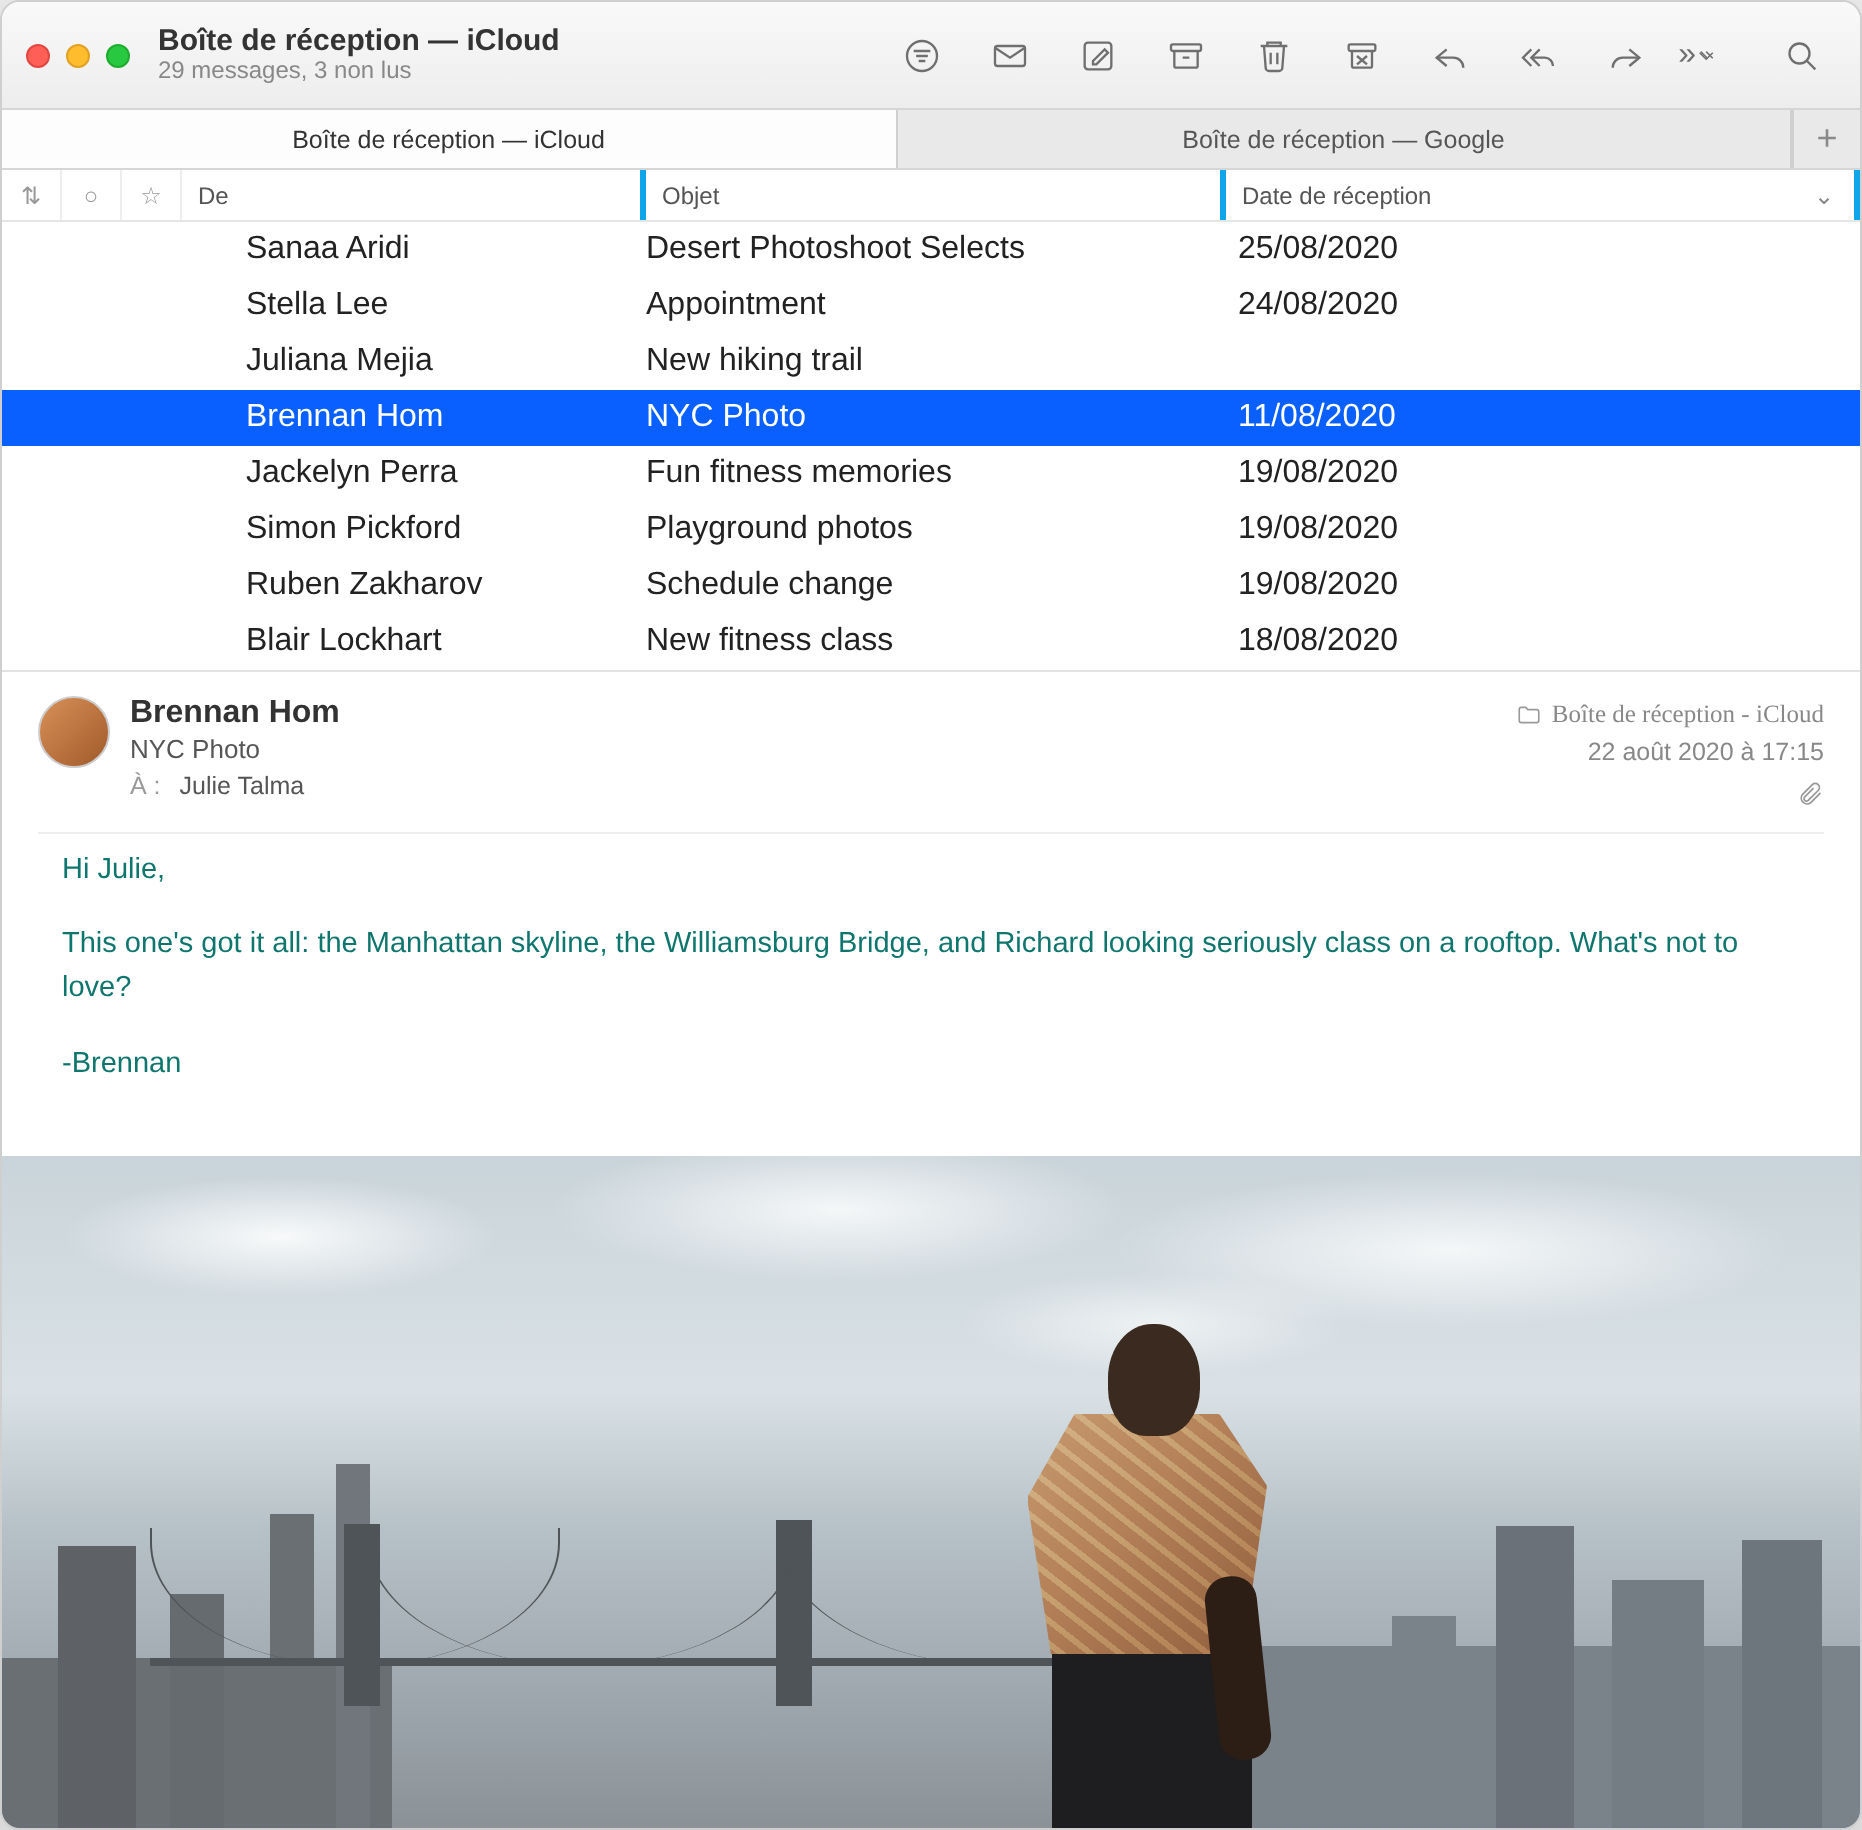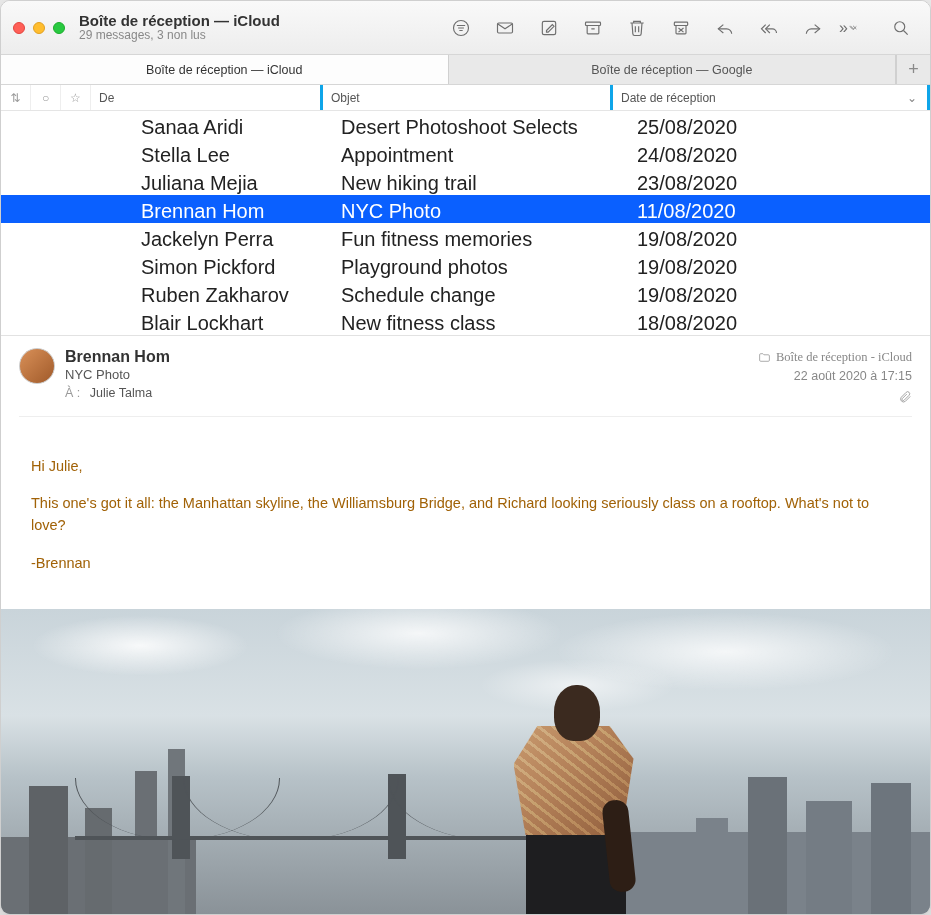--- a/index.html
+++ b/index.html
@@ -50,21 +50,21 @@
   
   .colhdr { display:flex; align-items:center; height:26px; background:#fff; border-bottom:1px solid #e5e5e5; font-size:12px; color:#555; }
   .colhdr .mini { width:30px; display:flex; align-items:center; justify-content:center; border-right:1px solid #eee; height:100%; color:#999;}
   .colhdr .col { padding-left:8px; border-right:3px solid #0ea5e9; height:100%; display:flex; align-items:center;}
   .col-from { width:232px; padding-left:14px;}
   .col-subj { width:290px; }
   .col-date { flex:1; position:relative;}
   .col-date .chev { position:absolute; right:10px; color:#888;}
   
   .msglist { background:#fff; }
-  .msgrow { display:flex; align-items:flex-end; height:28px; font-size:20px; color:#222; cursor:default;padding-left:18px;}
+  .msgrow { display:flex; align-items:center; height:28px; font-size:16px; color:#222; cursor:default;}
   .msgrow .c-from { width:322px; padding-left:122px;}
   .msgrow .c-subj { width:296px; }
   .msgrow .c-date { flex:1; }
   .msgrow .c-from, .msgrow .c-subj, .msgrow .c-date { white-space:nowrap; overflow:hidden; text-overflow:ellipsis;}
   .msgrow.selected { background:#0a60ff; color:#fff;}
   
   .preview { border-top:1px solid #e2e2e2; background:#fff; flex:1; display:flex; flex-direction:column; overflow:hidden;}
   .prev-header { padding:12px 18px 0 18px; }
   .prev-top { display:flex; align-items:flex-start; }
   .avatar { width:36px; height:36px; border-radius:50%; background:linear-gradient(135deg,#d99058,#a05a2a); margin-right:10px; flex-shrink:0; border:1px solid #ccc; background-size:cover; background-position:center; }
@@ -74,21 +74,21 @@
   .sender-subject { font-size:13px; color:#555; margin-top:1px;}
   .recipient-row { font-size:12.5px; color:#777; margin-top:4px;}
   .recipient-row .to-label { color:#999; margin-right:6px;}
   .recipient-row .to-name { color:#555;}
   .meta-right { text-align:right; font-size:12.5px; color:#888; line-height:1.5;}
   .meta-folder { display:flex; align-items:center; justify-content:flex-end; gap:5px;font-family:Liberation Serif, serif;}
   .meta-folder svg{width:13px;height:13px;stroke:#999;fill:none;stroke-width:1.5;}
   .meta-attach { margin-top:4px; display:flex; justify-content:flex-end;}
   .meta-attach svg{width:14px;height:14px;stroke:#999;fill:none;stroke-width:1.5;}
   .prev-divider { border:none; border-top:1px solid #eee; margin:12px 18px 0 18px;}
-  .prev-body { padding:39px 30px 18px 30px; font-size:14.5px; color:#a16207; line-height:1.5;}
+  .prev-body { padding:8px 30px 18px 30px; font-size:14.5px; color:#0f766e; line-height:1.5;}
   .prev-body p { margin-bottom:16px;}
   
   .photo { flex:1; position:relative; overflow:hidden; background:linear-gradient(#c9d4da 0%, #d9e1e5 35%, #b7c2c8 55%, #8a9298 100%);}
   .sky-clouds{position:absolute;inset:0;background:
     radial-gradient(ellipse 180px 50px at 15% 12%, rgba(255,255,255,0.85), transparent 60%),
     radial-gradient(ellipse 220px 55px at 45% 8%, rgba(255,255,255,0.8), transparent 65%),
     radial-gradient(ellipse 260px 60px at 78% 14%, rgba(255,255,255,0.78), transparent 65%),
     radial-gradient(ellipse 150px 40px at 62% 25%, rgba(255,255,255,0.6), transparent 65%);
   }
   .buildings-left{position:absolute;left:0;bottom:0;width:30%;height:60%;}
@@ -245,21 +245,20 @@
         <div class="c-date">25/08/2020</div>
       </div>
       <div class="msgrow">
         <div class="c-from">Stella Lee</div>
         <div class="c-subj">Appointment</div>
         <div class="c-date">24/08/2020</div>
       </div>
       <div class="msgrow">
         <div class="c-from">Juliana Mejia</div>
         <div class="c-subj">New hiking trail</div>
-        <div class="c-date">23/08/2020</div>
       </div>
       <div class="msgrow selected">
         <div class="c-from">Brennan Hom</div>
         <div class="c-subj">NYC Photo</div>
         <div class="c-date">11/08/2020</div>
       </div>
       <div class="msgrow">
         <div class="c-from">Jackelyn Perra</div>
         <div class="c-subj">Fun fitness memories</div>
         <div class="c-date">19/08/2020</div>

